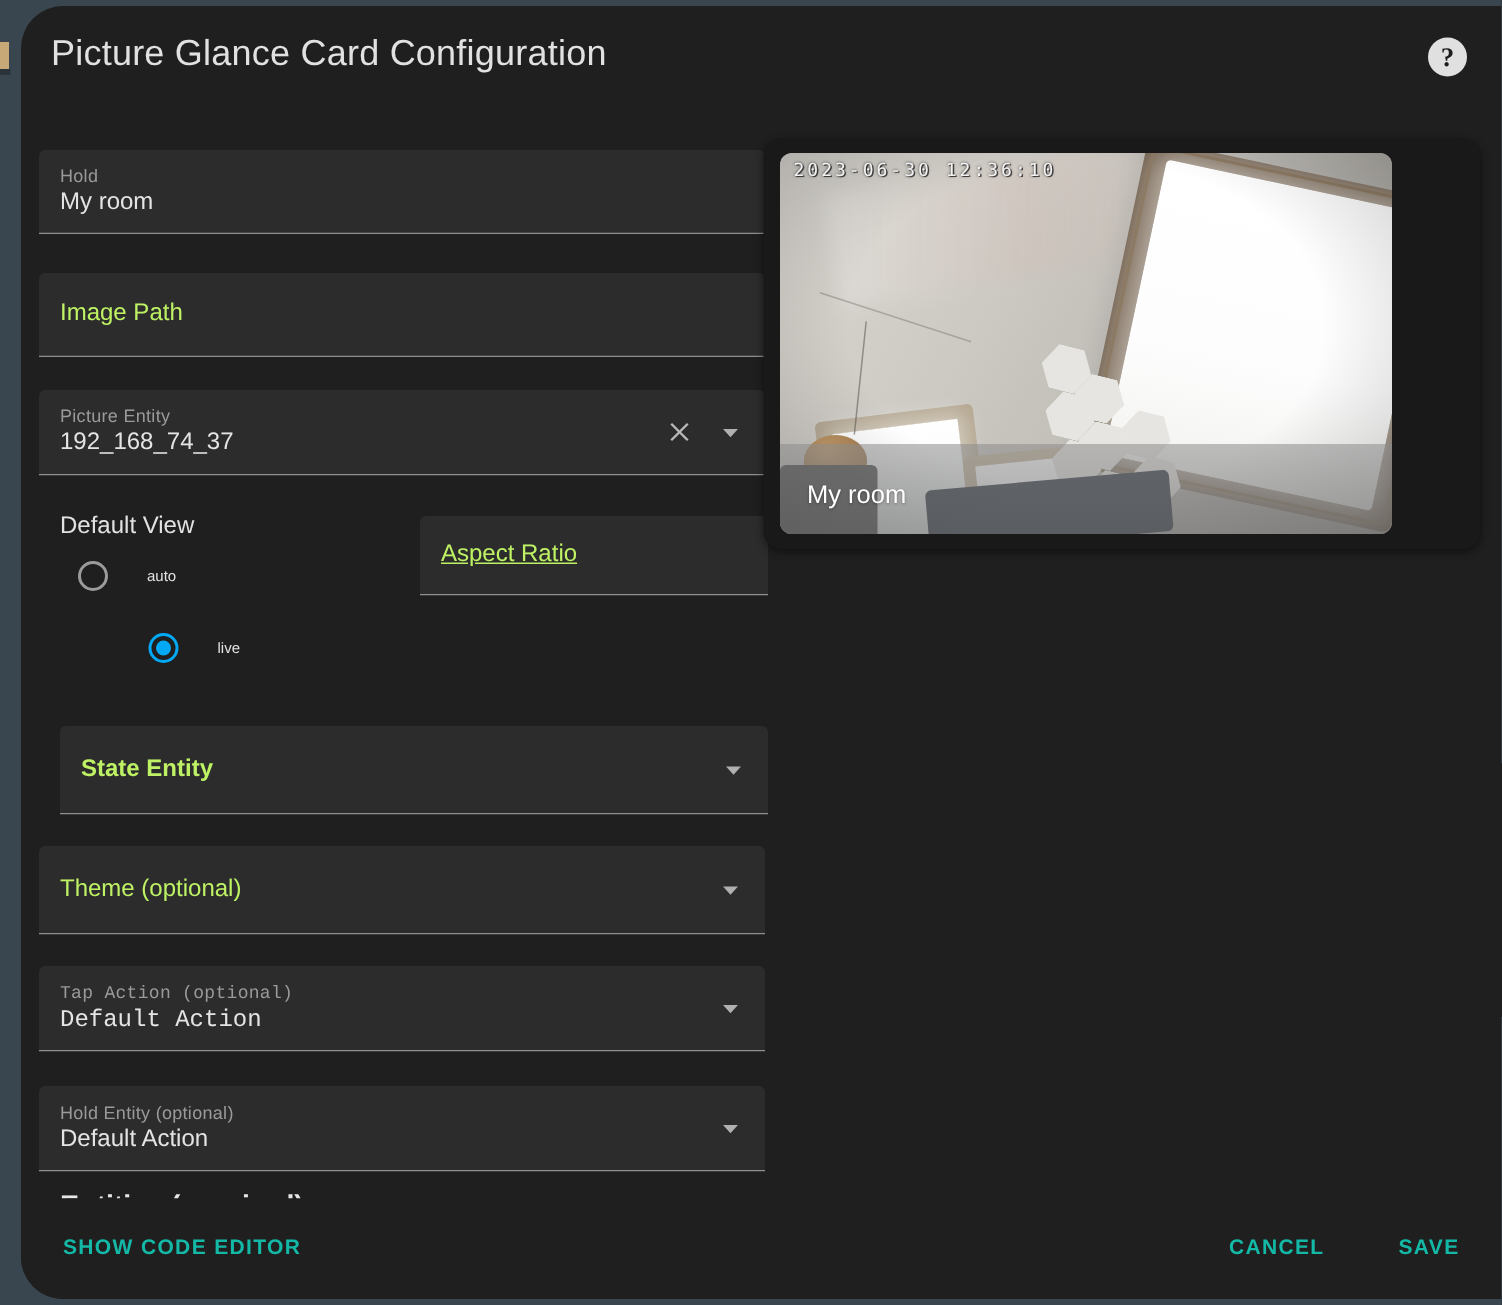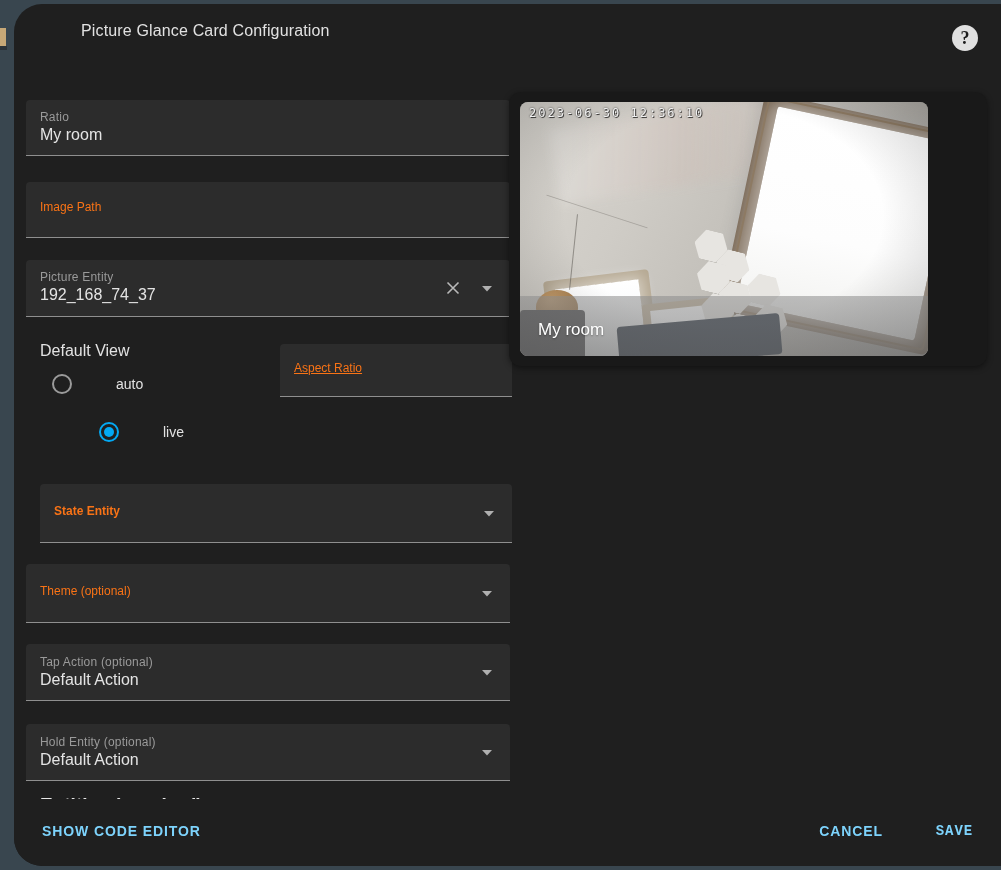--- a/index.html
+++ b/index.html
@@ -55,26 +55,25 @@
   .dlg-header {
     position: absolute;
     left: 0; top: 0;
     width: 987px;
     height: 70px;
   }
   .dlg-title {
     position: absolute;
     left: 20px;
     top: 18px;
-    font-size: 16px;
+    font-size: 24px;
     color: #e1e1e1;
     font-weight: 400;
     letter-spacing: 0.15px;
     white-space: nowrap;
-    margin-left: 47px;
   }
   .help-btn {
     position: absolute;
     left: 938px;
     top: 21px;
     width: 26px;
     height: 26px;
     cursor: pointer;
   }
   .help-circle {
@@ -126,22 +125,22 @@
   }
   .field-value {
     position: absolute;
     left: 14px;
     font-size: 16px;
     color: #e4e4e4;
   }
   .field-placeholder {
     position: absolute;
     left: 14px;
-    font-size: 12px;
-    color: #f97316;
+    font-size: 16px;
+    color: #bef264;
   }
   .clear-x {
     position: absolute;
     right: 48px;
     top: 50%;
     transform: translateY(-50%);
     width: 18px;
     height: 18px;
     cursor: pointer;
   }
@@ -183,22 +182,22 @@
   .radio-outer.checked { border-color: #03a9f4; }
   .radio-inner {
     position: absolute;
     left: 50%; top: 50%;
     transform: translate(-50%, -50%);
     width: 10px; height: 10px;
     border-radius: 50%;
     background: #03a9f4;
   }
   .radio-text {
-    margin-left: 44px;
-    font-size: 14px;
+    margin-left: 26px;
+    font-size: 10px;
     color: #e2e2e2;
   }
 
   .section-heading {
     position: absolute;
     left: 14px;
     font-size: 19px;
     font-weight: bold;
     color: #e6e6e6;
   }
@@ -407,27 +406,27 @@
     bottom: 0;
     width: 987px;
     height: 67px;
     background: #1f1f1f;
   }
   .btn-text {
     position: absolute;
     font-size: 14px;
     font-weight: bold;
     letter-spacing: 0.9px;
-    color: #7dd3fc;
+    color: #14b8a6;
     cursor: pointer;
     text-transform: uppercase;
   }
   #show-code-editor { left: 28px; top: 24px; }
   #cancel-btn { right: 118px; top: 24px; }
-  #save-btn   { right: 28px; top: 24px; font-family: Liberation Mono, monospace; }
+  #save-btn   { right: 28px; top: 24px; }
 </style>
 </head>
 <body>
 
 <div id="root">
 
   <div class="backdrop-page">
     <div class="backdrop-strip"></div>
     <div class="backdrop-strip2"></div>
   </div>
@@ -439,21 +438,21 @@
       <div class="help-btn">
         <div class="help-circle">?</div>
       </div>
     </div>
 
     <div class="content">
 
       <div class="form-col">
 
         <div class="field" style="left:0; top:26px; width:484px; height:56px;">
-          <div class="field-label" style="top:10px;">Ratio</div>
+          <div class="field-label" style="top:10px;">Hold</div>
           <div class="field-value" style="top:26px;">My room</div>
         </div>
 
         <div class="field" style="left:0; top:108px; width:484px; height:56px;">
           <div class="field-placeholder" style="top:18px;">Image Path</div>
         </div>
 
         <div class="field" style="left:0; top:186px; width:484px; height:57px;">
           <div class="field-label" style="top:10px;">Picture Entity</div>
           <div class="field-value" style="top:26px;">192_168_74_37</div>
@@ -498,21 +497,21 @@
 
         <div class="field" style="left:0; top:490px; width:484px; height:59px;">
           <div class="field-placeholder" style="top:20px;">Theme (optional)</div>
           <div class="drop-arrow">
             <svg width="14" height="14" viewBox="0 0 14 14">
               <path d="M2 5 L12 5 L7 10.5 Z" fill="#b0b0b0"></path>
             </svg>
           </div>
         </div>
 
-        <div class="field" style="left:0; top:570px; width:484px; height:57px;">
+        <div class="field" style="left:0; top:570px; width:484px; height:57px;font-family:Liberation Mono, monospace;">
           <div class="field-label" style="top:11px;">Tap Action (optional)</div>
           <div class="field-value" style="top:27px;">Default Action</div>
           <div class="drop-arrow">
             <svg width="14" height="14" viewBox="0 0 14 14">
               <path d="M2 5 L12 5 L7 10.5 Z" fill="#b0b0b0"></path>
             </svg>
           </div>
         </div>
 
         <div class="field" style="left:0; top:650px; width:484px; height:57px;">

